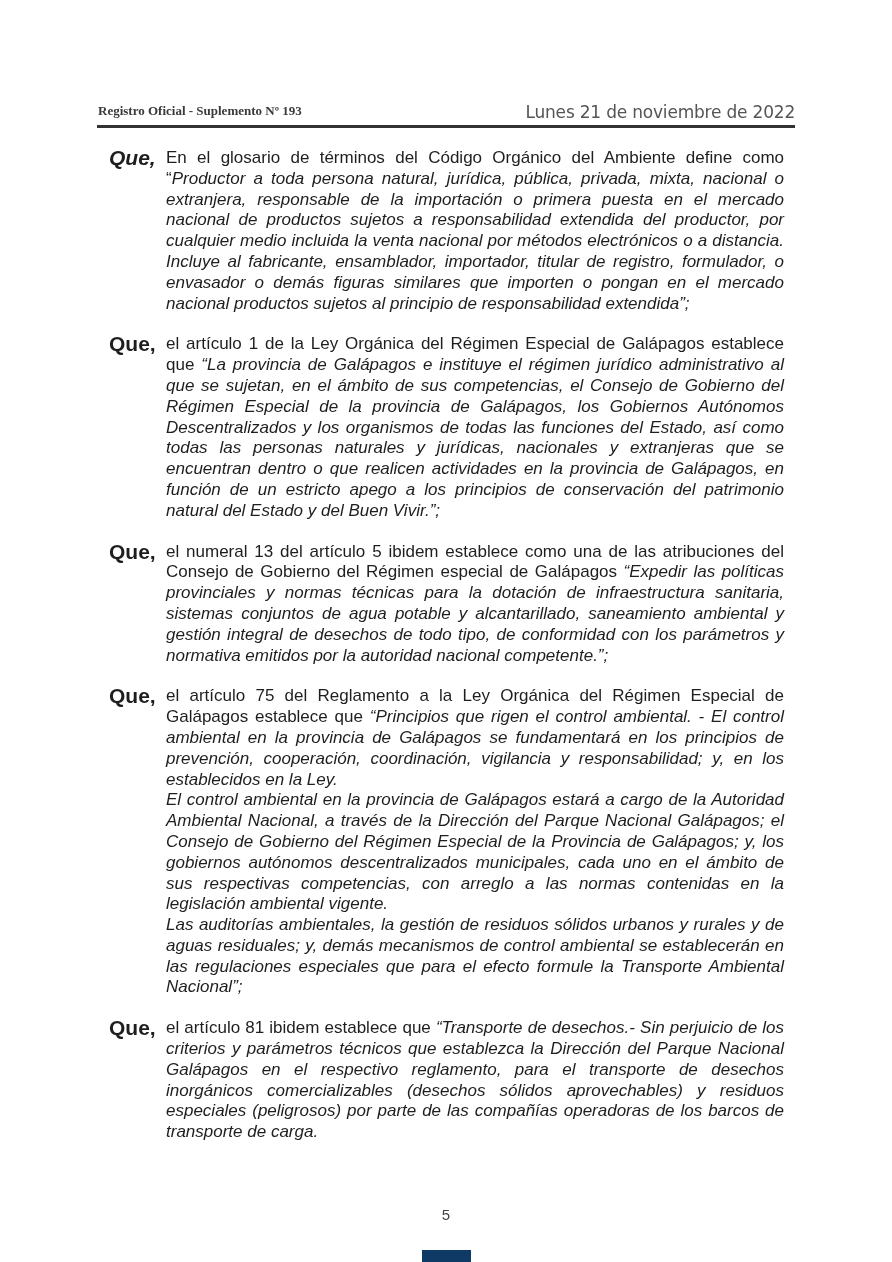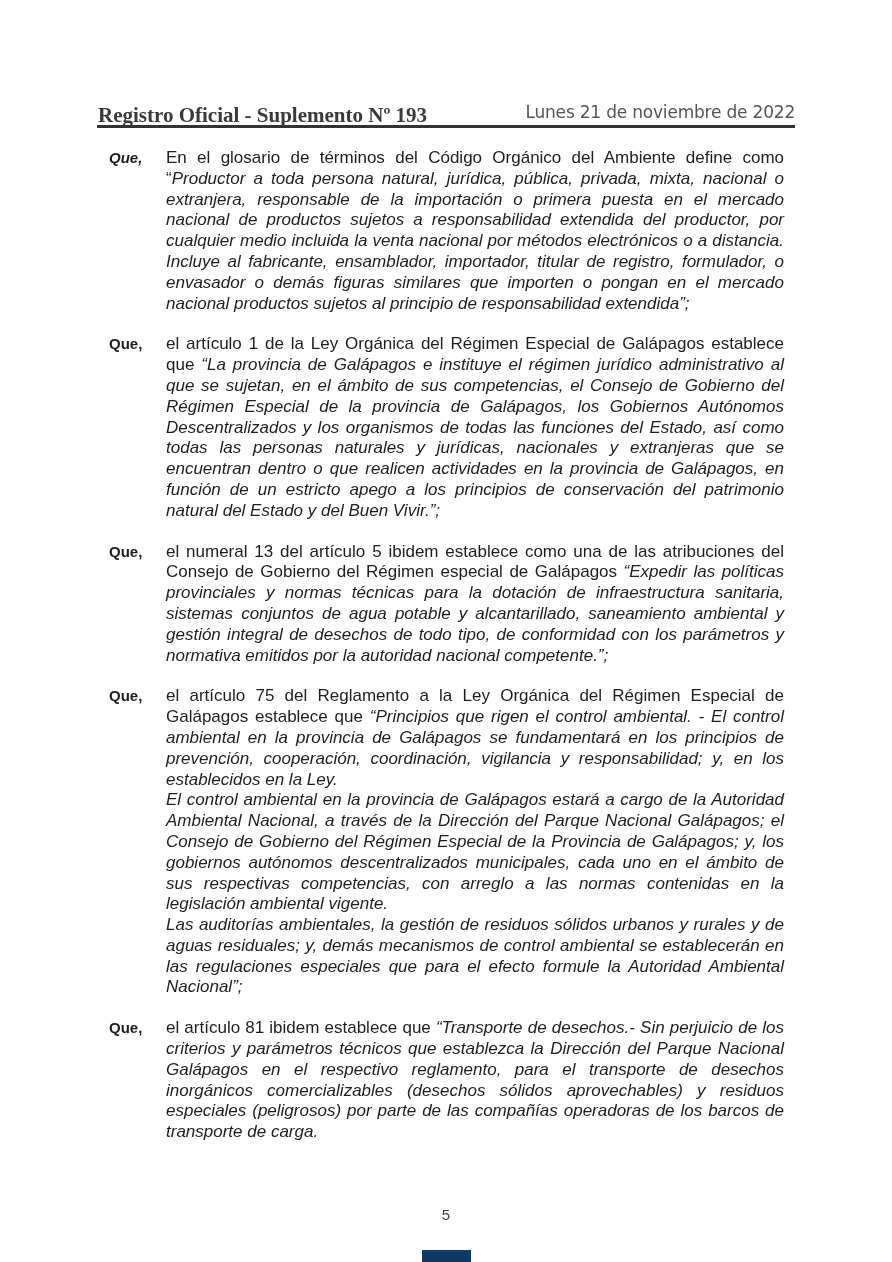--- a/index.html
+++ b/index.html
@@ -1,26 +1,26 @@
 <!DOCTYPE html>
 <html><head>
 <meta charset="utf-8">
 <style>
   html, body { margin: 0; padding: 0; background: #ffffff; }
   body { width: 892px; height: 1262px; position: relative; overflow: hidden;
          font-family: "Liberation Sans", sans-serif; color: #1e1e1e; }
   .header { position: absolute; left: 98px; top: 101px; width: 697px; height: 22px; }
   .header-left { position: absolute; left: 0; top: 2px; font-family: "Liberation Serif", serif;
-                 font-weight: bold; font-size: 21px; color: #3a3a3a; }
+                 font-weight: bold; font-size: 13px; color: #3a3a3a; }
   .header-right { position: absolute; right: 0; top: 1px; font-family: "DejaVu Sans", sans-serif;
                   font-size: 17px; color: #555; letter-spacing: -0.2px; }
   .header-rule { position: absolute; left: 97px; top: 125px; width: 698px; height: 3px; background: #333; }
   .content { position: absolute; left: 109px; top: 148px; width: 675px; }
   .clause { display: flex; margin-bottom: 20px; }
-  .que { width: 57px; flex: 0 0 57px; font-weight: bold; font-size: 15px; line-height: 20.8px; color: #1e1e1e; }
+  .que { width: 57px; flex: 0 0 57px; font-weight: bold; font-size: 21px; line-height: 20.8px; color: #1e1e1e; }
   .que.italic { font-style: italic; }
   .body { flex: 1; font-size: 17px; line-height: 20.8px; text-align: justify; color: #1e1e1e; }
   .body p { margin: 0; }
   .it { font-style: italic; }
   .page-number { position: absolute; left: 0; width: 892px; top: 1206px; text-align: center;
                  font-size: 15px; color: #444; }
   .footer-bar { position: absolute; left: 422px; top: 1250px; width: 49px; height: 12px; background: #0f3a66; }
 </style>
 </head>
 <body>
@@ -48,21 +48,21 @@
     <div class="que">Que,</div>
     <div class="body">
         <p><span>el numeral 13 del artículo 5 ibidem establece como una de las atribuciones del Consejo de Gobierno del Régimen especial de Galápagos </span><span class="it">“Expedir las políticas provinciales y normas técnicas para la dotación de infraestructura sanitaria, sistemas conjuntos de agua potable y alcantarillado, saneamiento ambiental y gestión integral de desechos de todo tipo, de conformidad con los parámetros y normativa emitidos por la autoridad nacional competente.”;</span></p>
       </div>
   </div>
   <div class="clause">
     <div class="que">Que,</div>
     <div class="body">
         <p><span>el artículo 75 del Reglamento a la Ley Orgánica del Régimen Especial de Galápagos establece que </span><span class="it">“Principios que rigen el control ambiental. - El control ambiental en la provincia de Galápagos se fundamentará en los principios de prevención, cooperación, coordinación, vigilancia y responsabilidad; y, en los establecidos en la Ley.</span></p>
         <p><span class="it">El control ambiental en la provincia de Galápagos estará a cargo de la Autoridad Ambiental Nacional, a través de la Dirección del Parque Nacional Galápagos; el Consejo de Gobierno del Régimen Especial de la Provincia de Galápagos; y, los gobiernos autónomos descentralizados municipales, cada uno en el ámbito de sus respectivas competencias, con arreglo a las normas contenidas en la legislación ambiental vigente.</span></p>
-        <p><span class="it">Las auditorías ambientales, la gestión de residuos sólidos urbanos y rurales y de aguas residuales; y, demás mecanismos de control ambiental se establecerán en las regulaciones especiales que para el efecto formule la Autoridad Ambiental Nacional”;</span></p>
+        <p><span class="it">Las auditorías ambientales, la gestión de residuos sólidos urbanos y rurales y de aguas residuales; y, demás mecanismos de control ambiental se establecerán en las regulaciones especiales que para el efecto formule la Transporte Ambiental Nacional”;</span></p>
       </div>
   </div>
   <div class="clause">
     <div class="que">Que,</div>
     <div class="body">
         <p><span>el artículo 81 ibidem establece que </span><span class="it">“Transporte de desechos.- Sin perjuicio de los criterios y parámetros técnicos que establezca la Dirección del Parque Nacional Galápagos en el respectivo reglamento, para el transporte de desechos inorgánicos comercializables (desechos sólidos aprovechables) y residuos especiales (peligrosos) por parte de las compañías operadoras de los barcos de transporte de carga.</span></p>
       </div>
   </div>
 </div>
 

